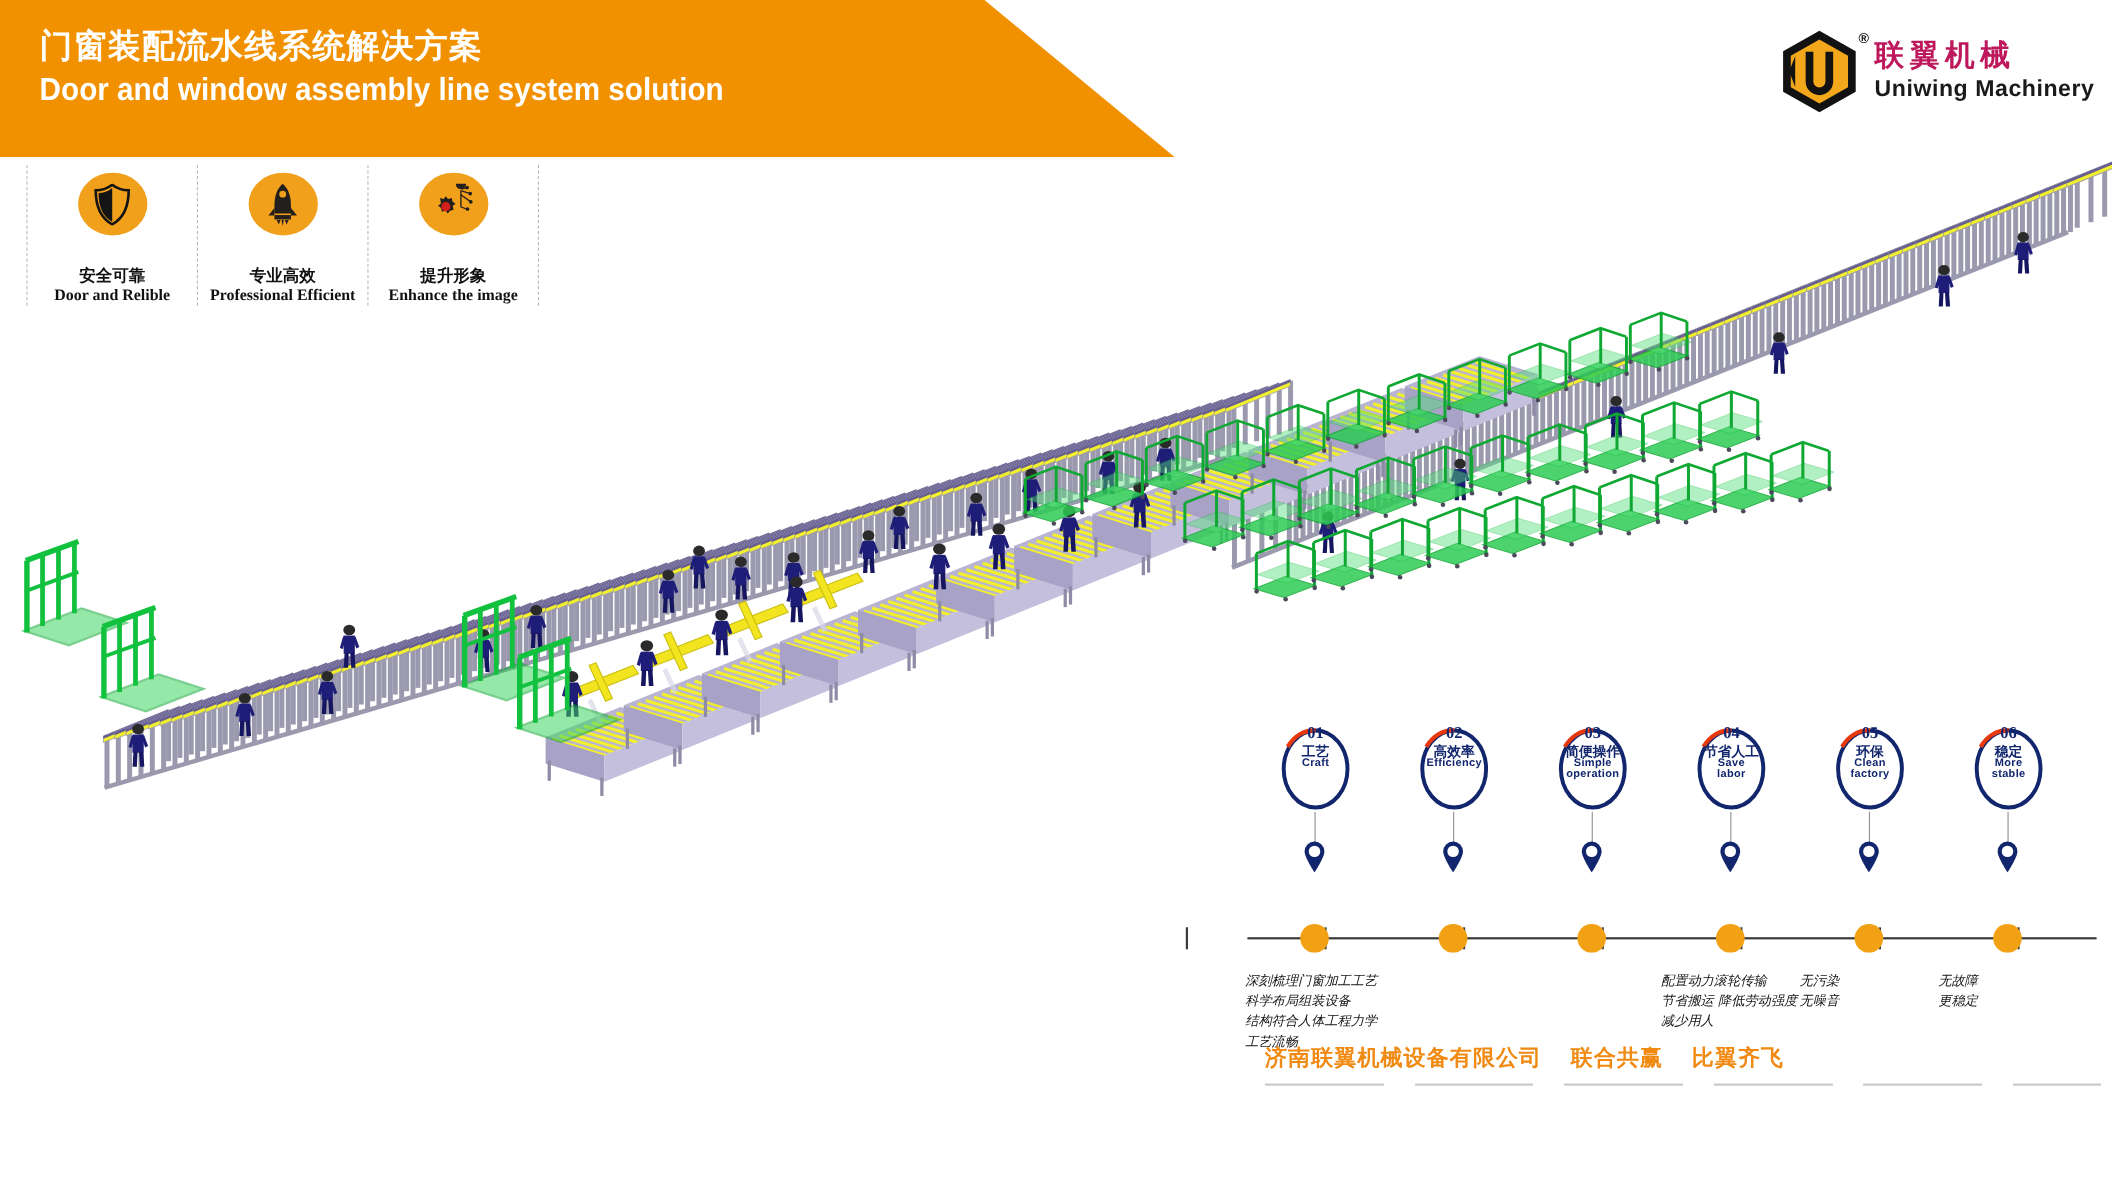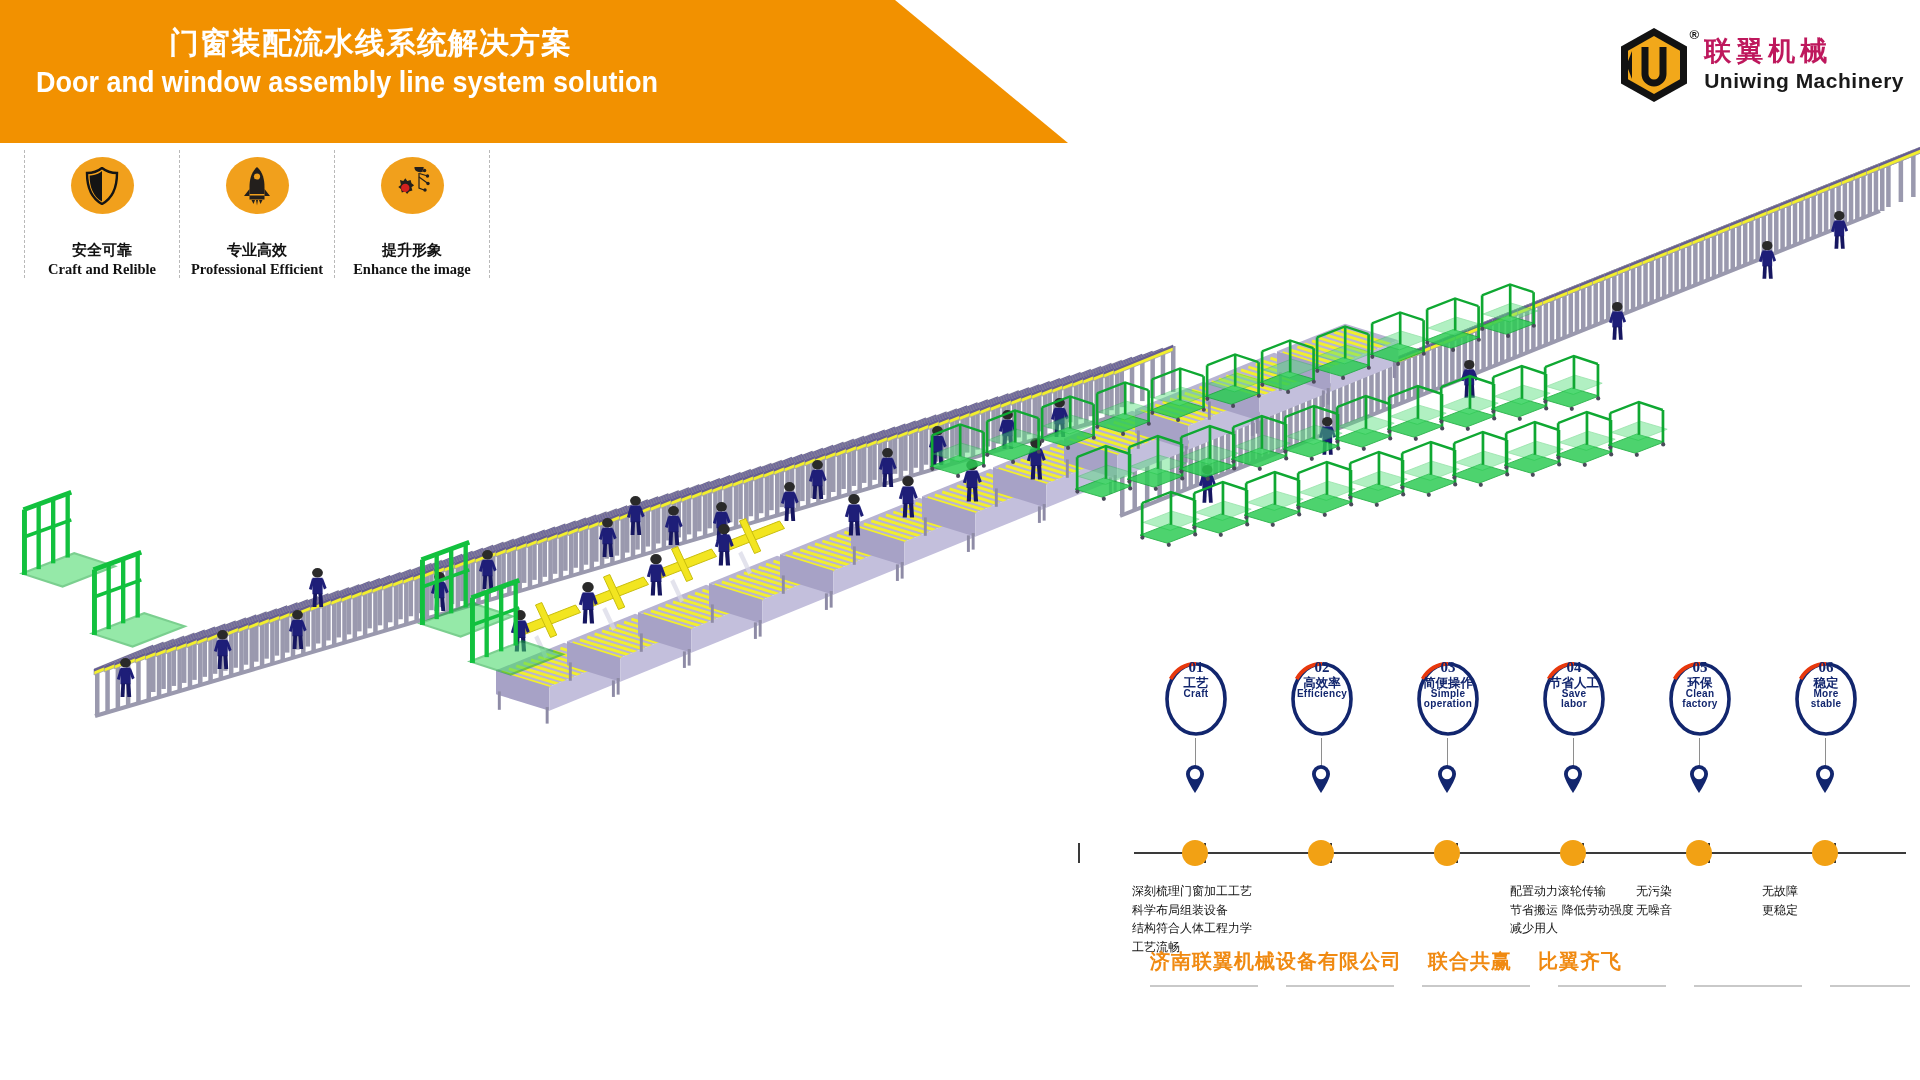--- a/index.html
+++ b/index.html
@@ -7,21 +7,21 @@
   body{width:1920px;height:1080px;position:relative;overflow:hidden;
        font-family:"Liberation Sans","DejaVu Sans",sans-serif;color:#111;}
 
   
   #header-banner{
     position:absolute;left:0;top:0;width:1100px;height:143px;
     background:#F29100;
     clip-path:polygon(0 0, 895px 0, 1068px 143px, 0 143px);
     z-index:5;
   }
-  #header-titles{position:absolute;left:36px;top:26px;z-index:6;text-align:center;}
+  #header-titles{position:absolute;left:36px;top:26px;z-index:6;}
   #title-cn{font-family:"DejaVu Sans","Liberation Sans",sans-serif;
     font-size:30px;font-weight:700;color:#fff;letter-spacing:1px;line-height:1.15;
     white-space:nowrap;}
   #title-en{font-family:"Liberation Sans","DejaVu Sans",sans-serif;
     font-size:29px;font-weight:700;color:#fff;line-height:1.2;margin-top:4px;
     white-space:nowrap; transform:scaleX(0.93); transform-origin:left center;}
 
   
   #logo-block{position:absolute;right:16px;top:26px;display:flex;align-items:center;gap:14px;z-index:6;}
   #logo-mark{position:relative;width:72px;height:78px;}
@@ -60,21 +60,21 @@
   .tl-num{font-family:"Liberation Serif","DejaVu Serif",serif;font-size:15px;font-weight:700;}
   .tl-cn{font-family:"DejaVu Sans","Liberation Sans",sans-serif;font-size:12.5px;font-weight:600;white-space:nowrap;}
   .tl-en{font-family:"Liberation Sans",sans-serif;font-size:10px;font-weight:600;
     text-align:center;letter-spacing:0.3px;}
   .tl-stem{position:absolute;left:63px;top:78px;width:1px;height:30px;background:#8e8e8e;}
   .tl-pin{position:absolute;left:52px;top:104px;}
   .tl-dot{position:absolute;left:50px;top:180px;width:26px;height:26px;border-radius:50%;
     background:#F2A114;}
   .tl-desc{position:absolute;left:0;top:222px;width:150px;
     font-family:"DejaVu Sans","Liberation Sans",sans-serif;font-size:12px;
-    color:#141414;line-height:1.55;}
+    color:#141414;line-height:1.55;font-style:italic;}
   .tl-desc div{white-space:nowrap;}
 
   
   #footer-slogan{position:absolute;left:1150px;top:948px;z-index:6;
     font-family:"DejaVu Sans","Liberation Sans",sans-serif;
     font-size:20px;font-weight:700;color:#F08A12;letter-spacing:1px;white-space:nowrap;}
   #footer-slogan .sep{display:inline-block;width:26px;}
   #footer-rule{position:absolute;left:1150px;top:985px;width:760px;height:2px;z-index:6;
     background:repeating-linear-gradient(to right,#c9c9c9 0 108px,transparent 108px 136px);}
 </style>
@@ -109,21 +109,21 @@
 <div id="features">
 
   <div class="feature-cell">
     <div class="feature-icon">
       <svg width="34" height="38" viewBox="0 0 34 38">
         <path d="M17 1 C12 5 6 6 2 6 C2 20 6 31 17 37 C28 31 32 20 32 6 C28 6 22 5 17 1 Z" fill="none" stroke="#141414" stroke-width="2.4"></path>
         <path d="M17 4 C13 7.5 8 8.6 4.6 8.6 C4.6 20 8 29.5 17 34.6 Z" fill="#141414"></path>
       </svg>
     </div>
     <div class="feature-cn">安全可靠</div>
-    <div class="feature-en">Craft and Relible</div>
+    <div class="feature-en">Door and Relible</div>
   </div>
 
   <div class="feature-cell">
     <div class="feature-icon">
       <svg width="34" height="40" viewBox="0 0 34 40">
         <path d="M17 1 C11 6 9.5 14 9.5 21 L9.5 28 L24.5 28 L24.5 21 C24.5 14 23 6 17 1 Z" fill="#231f1c"></path>
         <circle cx="17" cy="10.5" r="3.1" fill="#F1A01C"></circle>
         <path d="M9.5 23 L4 30 L9.5 30 Z" fill="#231f1c"></path>
         <path d="M24.5 23 L30 30 L24.5 30 Z" fill="#231f1c"></path>
         <rect x="9.5" y="29.5" width="15" height="4" fill="#231f1c"></rect>

